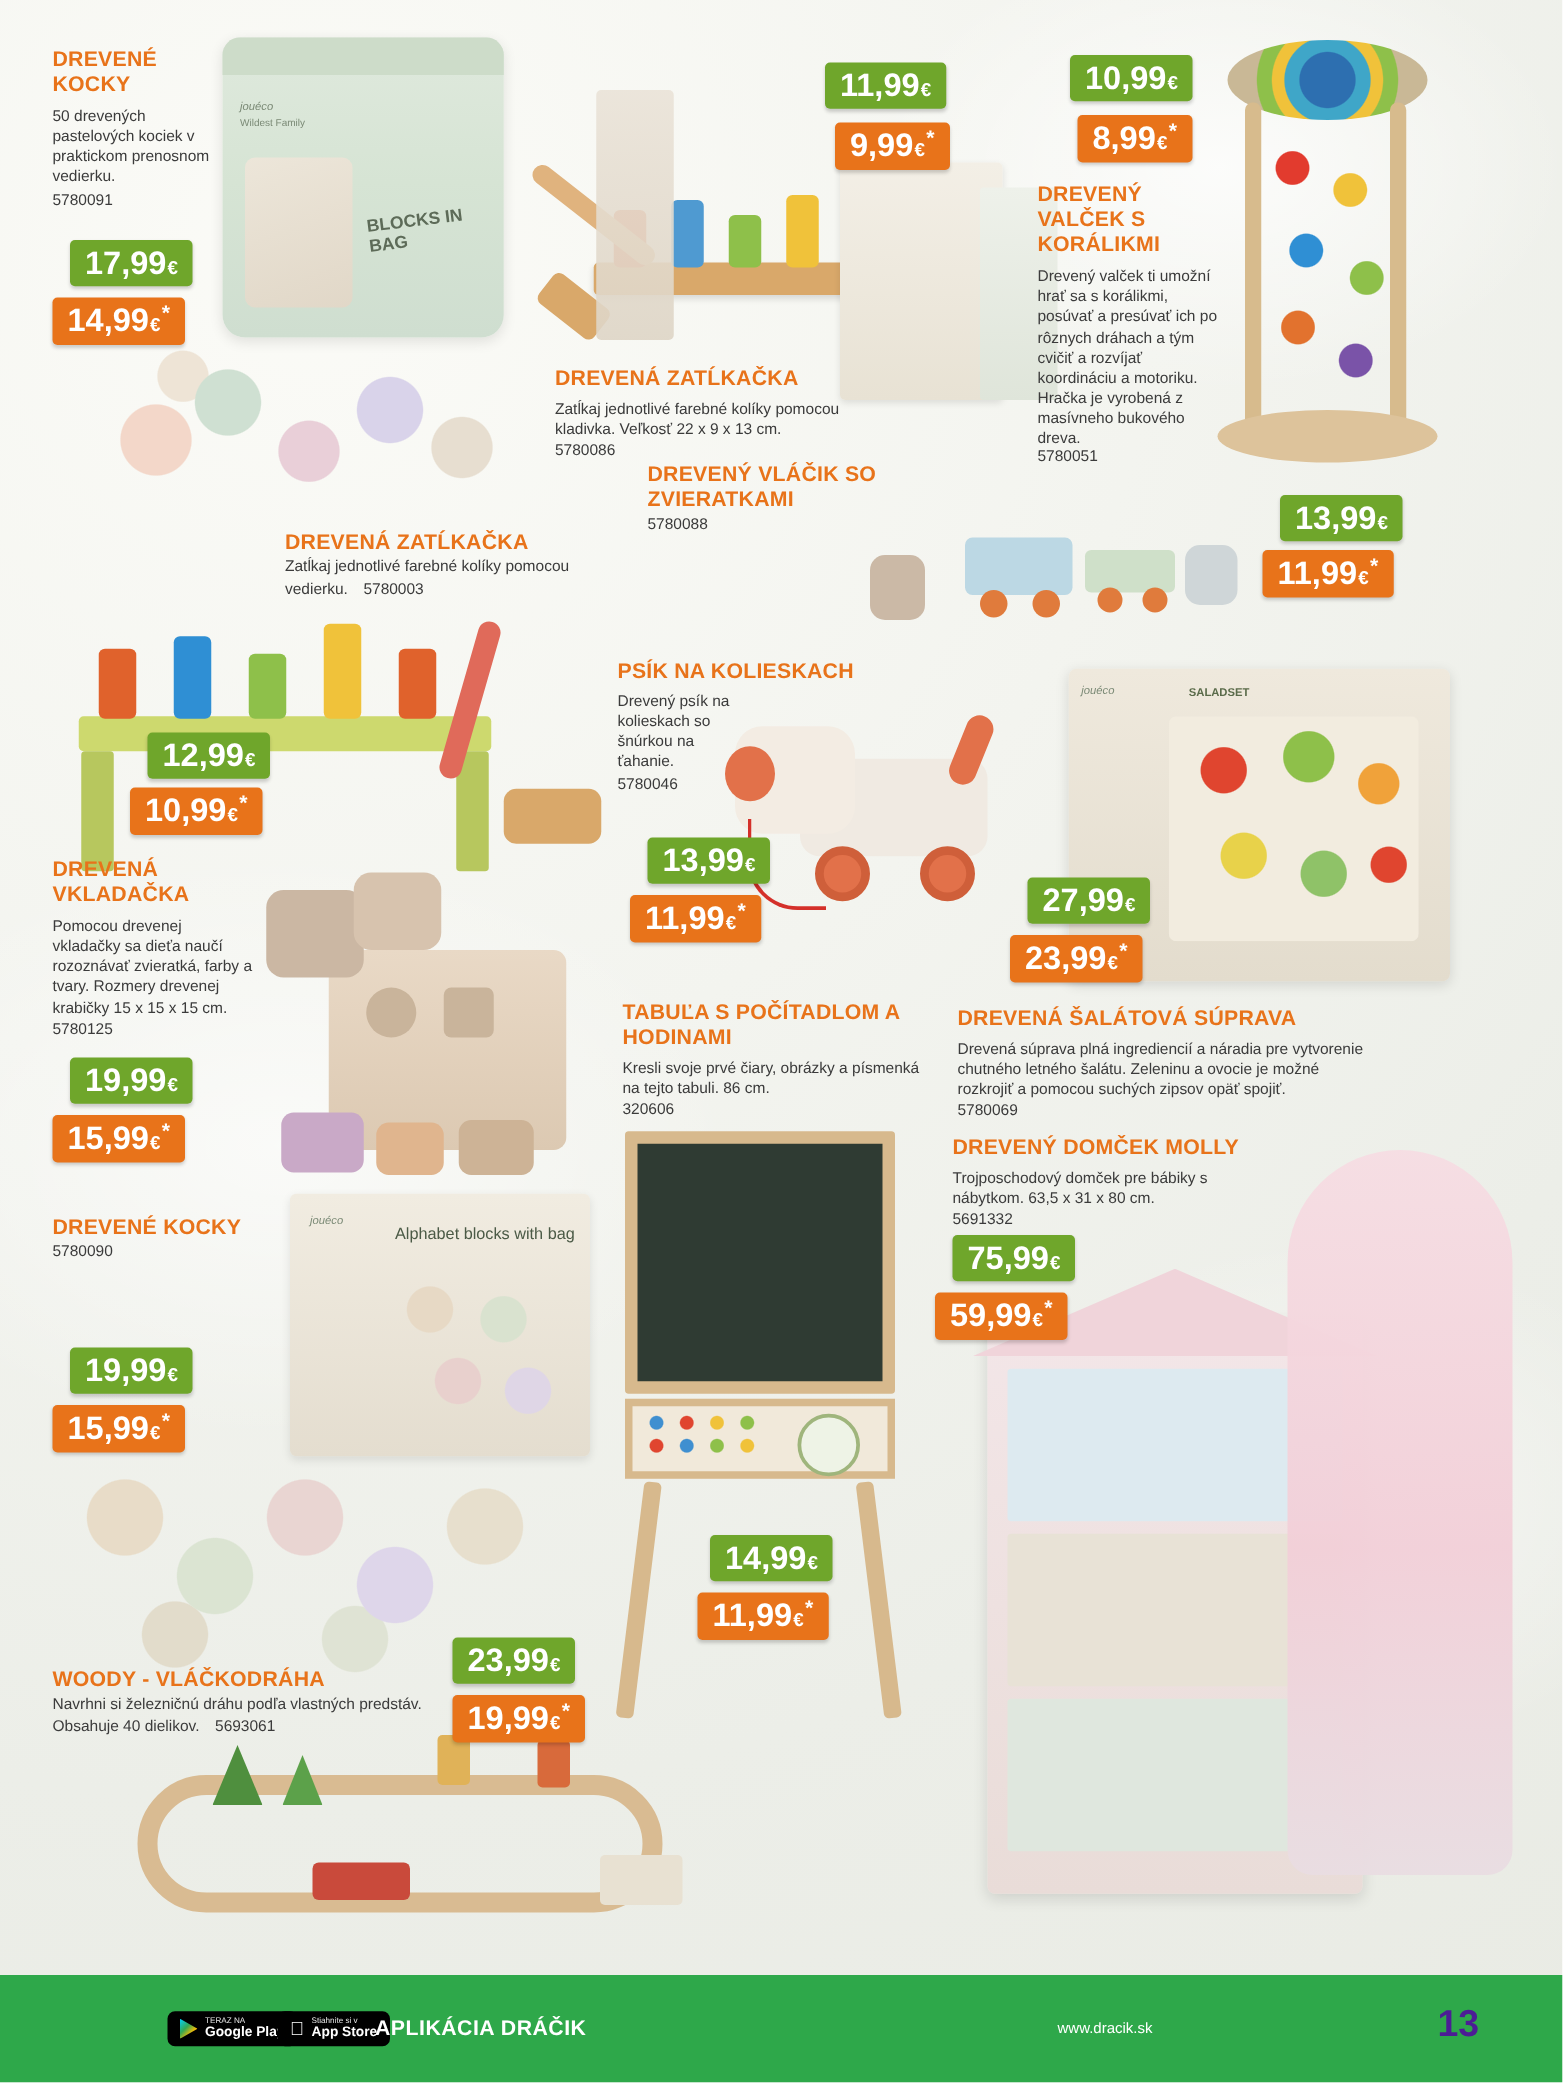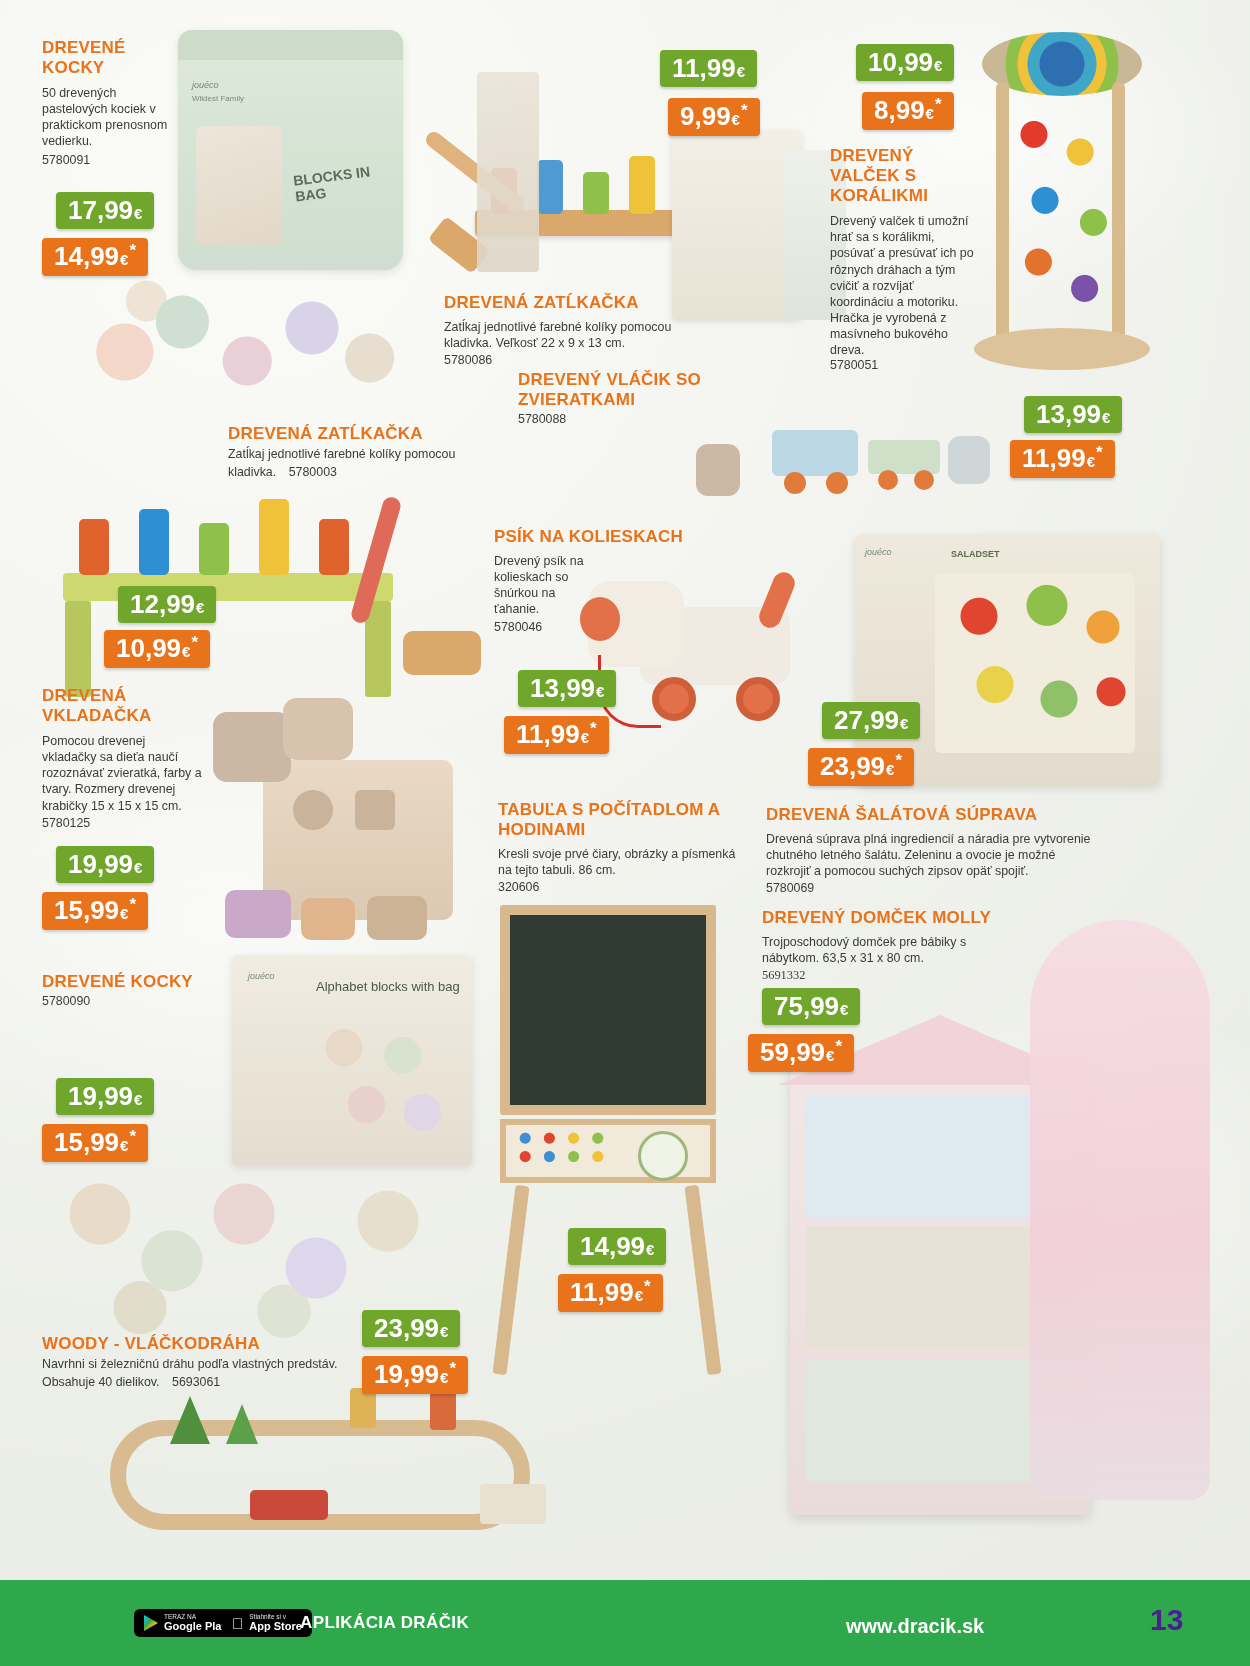--- a/index.html
+++ b/index.html
@@ -43,21 +43,21 @@
   .ph{position:absolute;border-radius:8px;}
   
   .footer{position:absolute;left:0;bottom:0;width:1250px;height:86px;background:#2EA84A;}
   .store-badge{
     display:inline-flex;align-items:center;gap:6px;background:#000;color:#fff;
     border-radius:6px;padding:5px 10px;height:28px;box-sizing:border-box;
   }
   .store-badge .t1{font-size:6.5px;line-height:1;opacity:.9;}
   .store-badge .t2{font-size:11px;line-height:1;font-weight:bold;}
   .app-text{color:#fff;font-weight:bold;font-size:17px;letter-spacing:.4px;}
-  .web{color:#fff;font-weight:bold;font-size:20px;}
+  .web{color:#fff;font-weight:normal;font-size:12px;}
   .pagenum{color:#4c1d95;font-weight:bold;font-size:30px;}
 </style>
 </head>
 <body>
 
 <div class="page">
 
   <div class="ph" style="left:178px;top:30px;width:225px;height:240px;background:
          linear-gradient(180deg,#dfe9dd 0%,#d6e4d4 48%,#cfded0 100%);
          border-radius:14px 14px 18px 18px;box-shadow:0 3px 10px rgba(0,0,0,.10);">
@@ -255,21 +255,21 @@
       <span class="cur">€</span>
   </div>
   <div class="tag orange" style="left:862px;top:92px;">
     <span class="main">8,99</span>
       <span class="cur">€</span>
       <span class="star">*</span>
   </div>
 
   <div class="blk" style="left:228px;top:424px;width:250px;">
     <div class="title" style="font-size:17px;">DREVENÁ ZATĹKAČKA</div>
-    <div class="desc" style="margin-top:6px;display:inline;">Zatĺkaj jednotlivé farebné kolíky pomocou kladivka.</div>
+    <div class="desc" style="margin-top:6px;display:inline;">Zatĺkaj jednotlivé farebné kolíky pomocou vedierku.</div>
     <span class="code" style="margin-left:8px;">5780003</span>
   </div>
   <div class="tag green" style="left:118px;top:586px;">
     <span class="main">12,99</span>
       <span class="cur">€</span>
   </div>
   <div class="tag orange" style="left:104px;top:630px;">
     <span class="main">10,99</span>
       <span class="cur">€</span>
       <span class="star">*</span>
@@ -359,21 +359,21 @@
   </div>
   <div class="tag orange" style="left:42px;top:1124px;">
     <span class="main">15,99</span>
       <span class="cur">€</span>
       <span class="star">*</span>
   </div>
 
   <div class="blk" style="left:762px;top:908px;width:290px;">
     <div class="title" style="font-size:17px;">DREVENÝ DOMČEK MOLLY</div>
     <div class="desc" style="margin-top:6px;width:215px;">Trojposchodový domček pre bábiky s nábytkom. 63,5 x 31 x 80 cm.</div>
-    <div class="code" style="margin-top:2px;font-family:Liberation Serif, serif;">5691332</div>
+    <div class="code" style="margin-top:2px;">5691332</div>
   </div>
   <div class="tag green" style="left:762px;top:988px;">
     <span class="main">75,99</span>
       <span class="cur">€</span>
   </div>
   <div class="tag orange" style="left:748px;top:1034px;">
     <span class="main">59,99</span>
       <span class="cur">€</span>
       <span class="star">*</span>
   </div>

